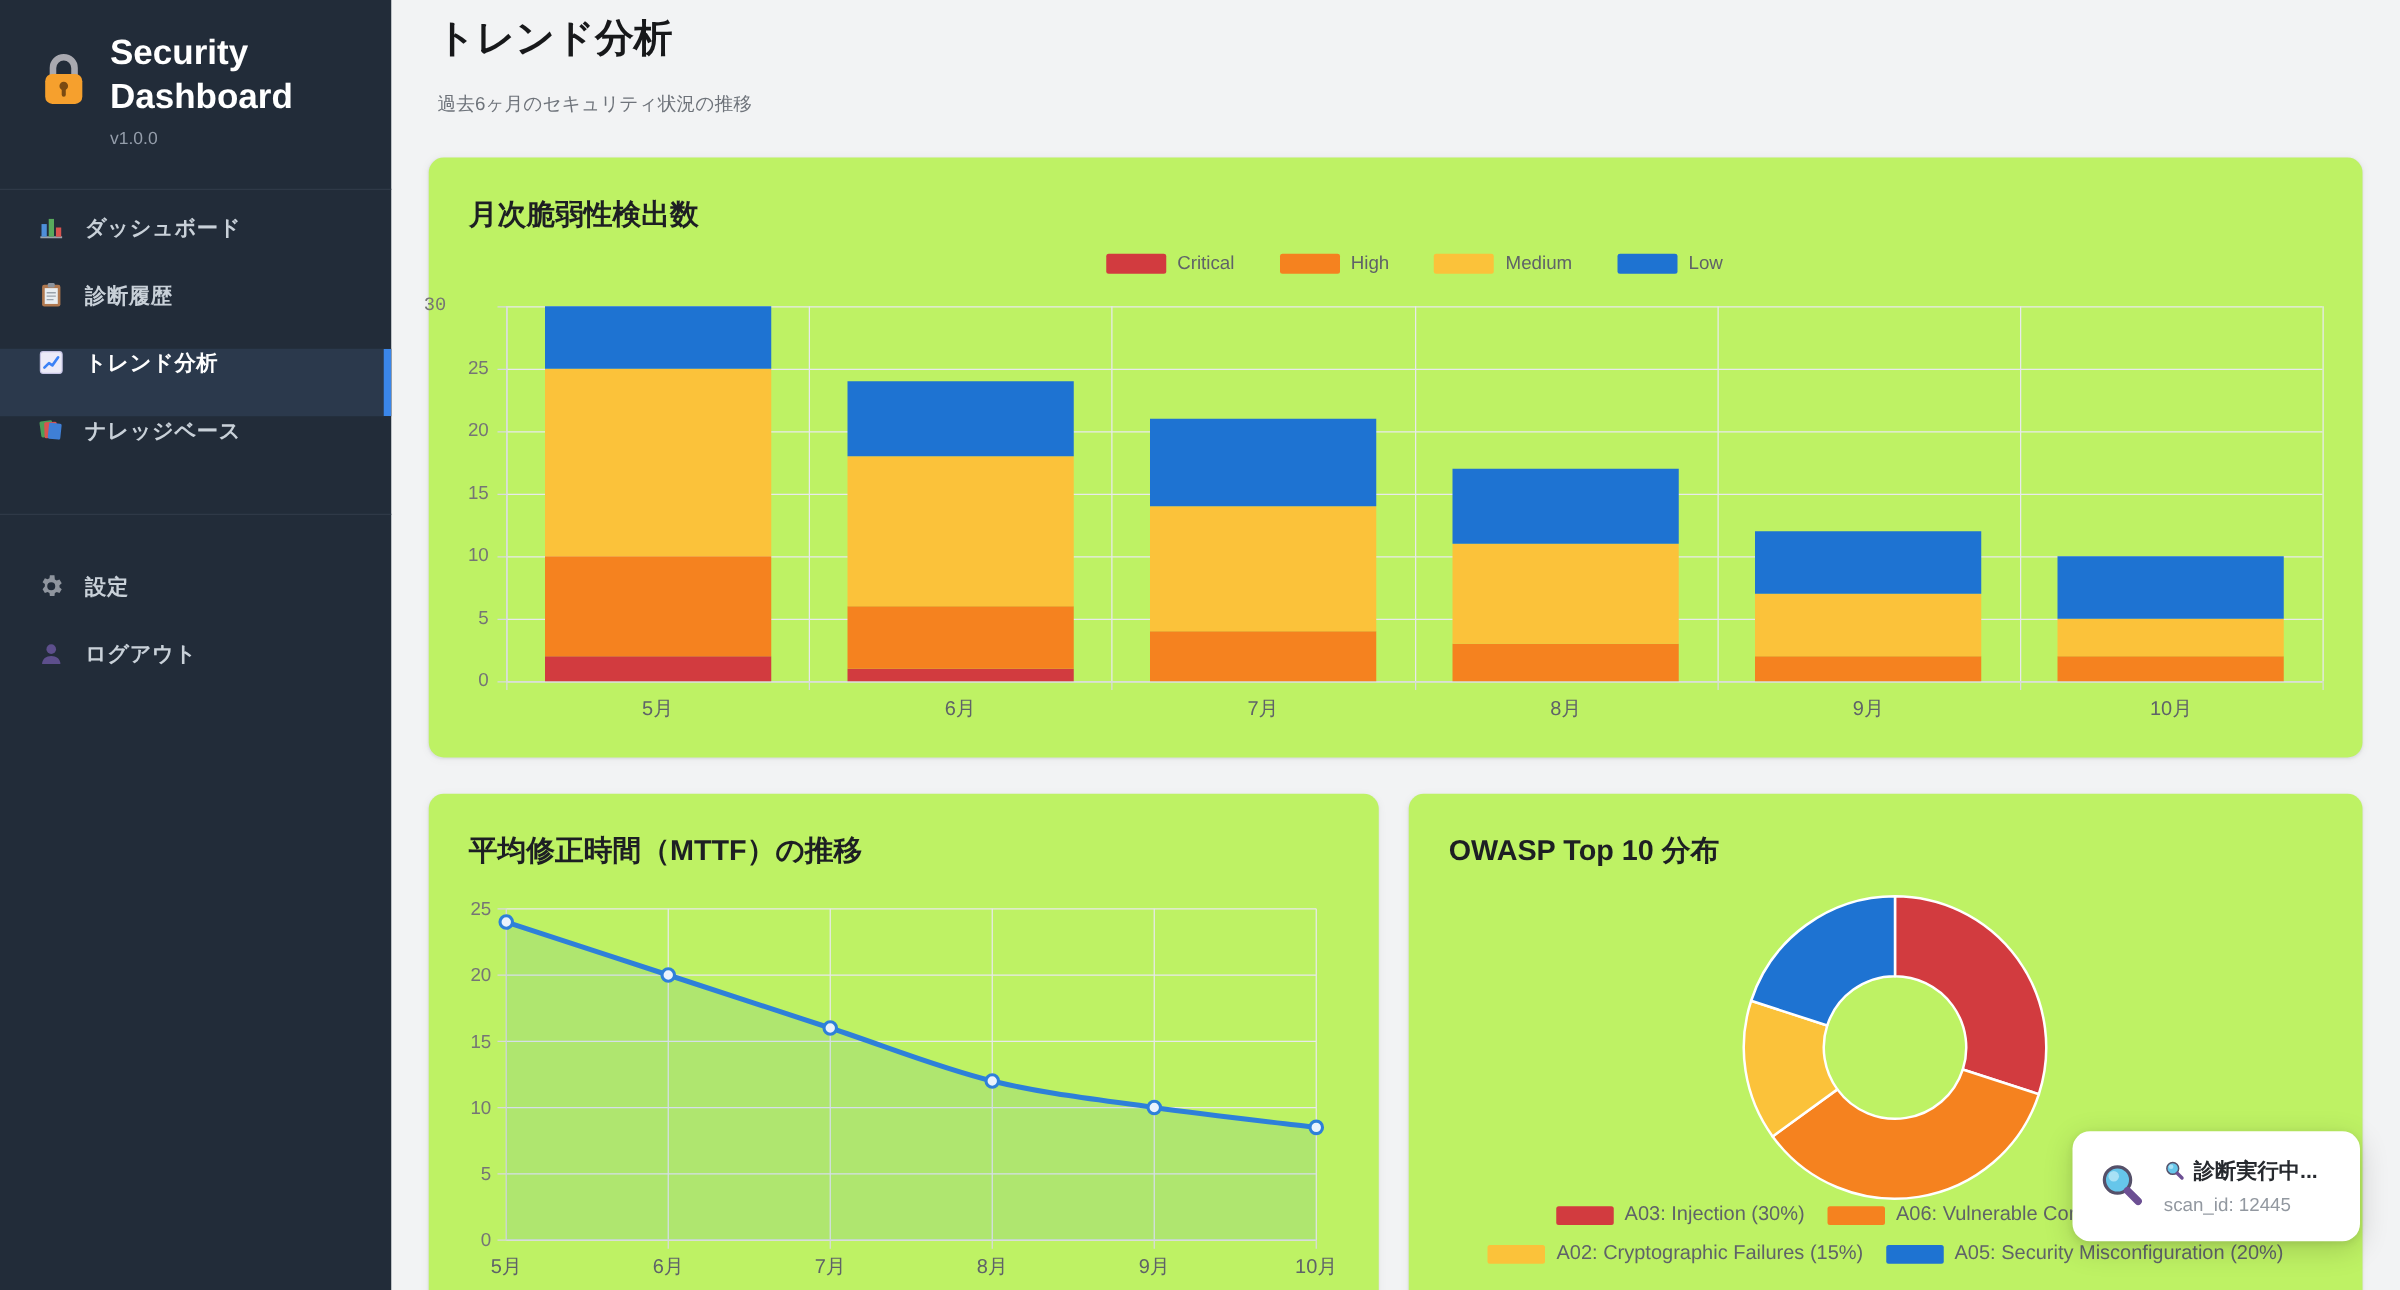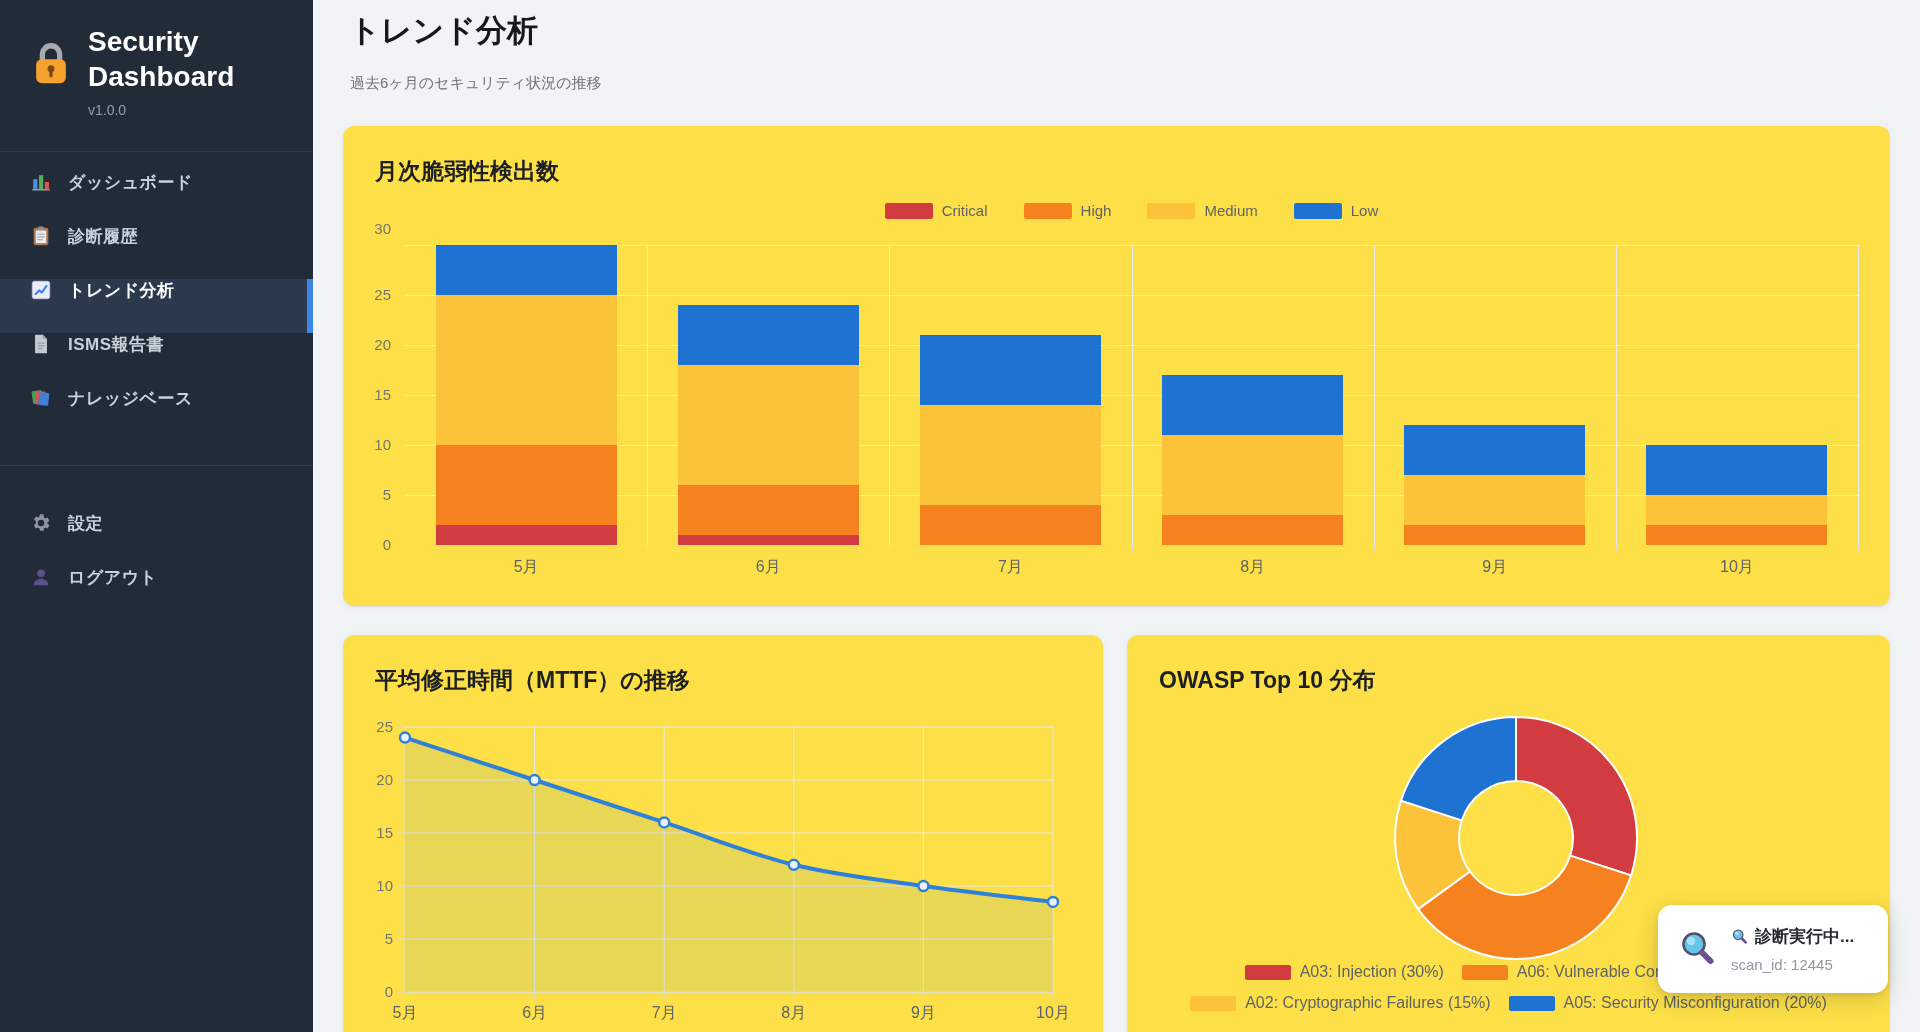--- a/index.html
+++ b/index.html
@@ -17,21 +17,21 @@
   .nav-item .ni svg{display:block;}
   .nav-label{font-size:17px;color:#c9d1d9;font-weight:600;letter-spacing:.5px;}
   .nav-item.active{background:#2b394c;box-shadow:inset -6px 0 0 #3a86ea;}
   .nav-item.active .nav-label{color:#ffffff;font-weight:700;}
   .nav-div{border-top:1px solid #2f3947;margin-top:24px;}
   .nav2{padding-top:46px;}
   
   .main{position:absolute;left:313px;top:0;width:1607px;height:1032px;}
   .page-title{position:absolute;left:36px;top:10px;margin:0;font-size:31px;font-weight:700;color:#17181a;}
   .page-sub{position:absolute;left:37px;top:74px;font-size:15px;color:#6e737a;}
-  .card{position:absolute;background:#fde047;border-radius:12px;
+  .card{position:absolute;background:#bef264;border-radius:12px;
         box-shadow:0 1px 2px rgba(16,24,40,.07),0 1px 8px rgba(16,24,40,.05);}
   .card h2{position:absolute;left:32px;top:30px;margin:0;font-size:23px;font-weight:700;color:#1d1f23;}
   .card1{left:30px;top:126px;width:1547px;height:480px;}
   .card2{left:30px;top:635px;width:760px;height:440px;}
   .card3{left:814px;top:635px;width:763px;height:440px;}
   #barPlot{position:absolute;left:0;top:0;width:1547px;height:480px;}
   #barLegend{position:absolute;left:62px;top:76px;width:1453px;display:flex;justify-content:center;gap:36px;}
   .lg-item{display:flex;align-items:center;gap:9px;font-size:15px;color:#5f6368;cursor:pointer;}
   .lg-sw{width:48px;height:16px;border-radius:2px;}
   #lineSvg,#donutSvg{position:absolute;left:0;top:0;}
@@ -99,34 +99,20 @@
         <svg viewBox="0 0 24 24" width="22" height="22">
           <rect x="2.5" y="2.5" width="19" height="19" rx="2.5" fill="#ecebf8" stroke="#c6c4e4" stroke-width="1"></rect>
           <polyline points="6,16.5 10,12.5 13,14.5 18,7.5" fill="none" stroke="#3b82f6" stroke-width="2.3" stroke-linecap="round" stroke-linejoin="round"></polyline>
         </svg>
       </span>
       <span class="nav-label">トレンド分析</span>
     </div>
     <div class="nav-item">
       <span class="ni">
         <svg viewBox="0 0 24 24" width="22" height="22">
-          <path d="M5.5 2 h8.5 l4.5 4.5 V22 H5.5 Z" fill="#c3c9d1"></path>
-          <path d="M14 2 l4.5 4.5 H14 Z" fill="#98a1ac"></path>
-          <g stroke="#8f97a3" stroke-width="1.3">
-            <line x1="8.5" y1="11" x2="16" y2="11"></line>
-              <line x1="8.5" y1="14" x2="16" y2="14"></line>
-              <line x1="8.5" y1="17" x2="14" y2="17"></line>
-          </g>
-        </svg>
-      </span>
-      <span class="nav-label">ISMS報告書</span>
-    </div>
-    <div class="nav-item">
-      <span class="ni">
-        <svg viewBox="0 0 24 24" width="22" height="22">
           <rect x="2.5" y="4" width="11" height="14" rx="1.4" fill="#4c9e57" transform="rotate(-8 8 11)"></rect>
           <rect x="6" y="5" width="11" height="14" rx="1.4" fill="#d85450" transform="rotate(-2 11.5 12)"></rect>
           <rect x="9.5" y="6" width="11" height="14" rx="1.4" fill="#3f7fd6" transform="rotate(6 15 13)"></rect>
         </svg>
       </span>
       <span class="nav-label">ナレッジベース</span>
     </div>
 
     <div class="nav-div"></div>
 
@@ -190,21 +176,21 @@
         <div style="position: absolute; left: 55px; top: 269px; width: 7px; height: 1px; background: rgb(216, 218, 221);"></div>
         <div style="position: absolute; left: -4px; top: 260px; width: 52px; text-align: right; font-size: 15px; color: rgb(117, 117, 117);">15</div>
         <div style="position: absolute; left: 62px; top: 219px; width: 1453px; height: 1px; background: rgb(232, 233, 235);"></div>
         <div style="position: absolute; left: 55px; top: 219px; width: 7px; height: 1px; background: rgb(216, 218, 221);"></div>
         <div style="position: absolute; left: -4px; top: 210px; width: 52px; text-align: right; font-size: 15px; color: rgb(117, 117, 117);">20</div>
         <div style="position: absolute; left: 62px; top: 169px; width: 1453px; height: 1px; background: rgb(232, 233, 235);"></div>
         <div style="position: absolute; left: 55px; top: 169px; width: 7px; height: 1px; background: rgb(216, 218, 221);"></div>
         <div style="position: absolute; left: -4px; top: 160px; width: 52px; text-align: right; font-size: 15px; color: rgb(117, 117, 117);">25</div>
         <div style="position: absolute; left: 62px; top: 119px; width: 1453px; height: 1px; background: rgb(232, 233, 235);"></div>
         <div style="position: absolute; left: 55px; top: 119px; width: 7px; height: 1px; background: rgb(216, 218, 221);"></div>
-        <div style="position: absolute; left: -4px; top: 94px; width: 52px; text-align: right; font-size: 15px; color: rgb(117, 117, 117);">30</div>
+        <div style="position: absolute; left: -4px; top: 110px; width: 52px; text-align: left; font-size: 15px; color: rgb(117, 117, 117); font-family: Liberation Mono, monospace;">30</div>
         <div style="position: absolute; left: 62px; top: 119px; width: 1px; height: 300px; background: rgb(232, 233, 235);"></div>
         <div style="position: absolute; left: 62px; top: 419px; width: 1px; height: 7px; background: rgb(216, 218, 221);"></div>
         <div style="position: absolute; left: 304.167px; top: 119px; width: 1px; height: 300px; background: rgb(232, 233, 235);"></div>
         <div style="position: absolute; left: 304.167px; top: 419px; width: 1px; height: 7px; background: rgb(216, 218, 221);"></div>
         <div style="position: absolute; left: 546.333px; top: 119px; width: 1px; height: 300px; background: rgb(232, 233, 235);"></div>
         <div style="position: absolute; left: 546.333px; top: 419px; width: 1px; height: 7px; background: rgb(216, 218, 221);"></div>
         <div style="position: absolute; left: 788.5px; top: 119px; width: 1px; height: 300px; background: rgb(232, 233, 235);"></div>
         <div style="position: absolute; left: 788.5px; top: 419px; width: 1px; height: 7px; background: rgb(216, 218, 221);"></div>
         <div style="position: absolute; left: 1030.67px; top: 119px; width: 1px; height: 300px; background: rgb(232, 233, 235);"></div>
         <div style="position: absolute; left: 1030.67px; top: 419px; width: 1px; height: 7px; background: rgb(216, 218, 221);"></div>

